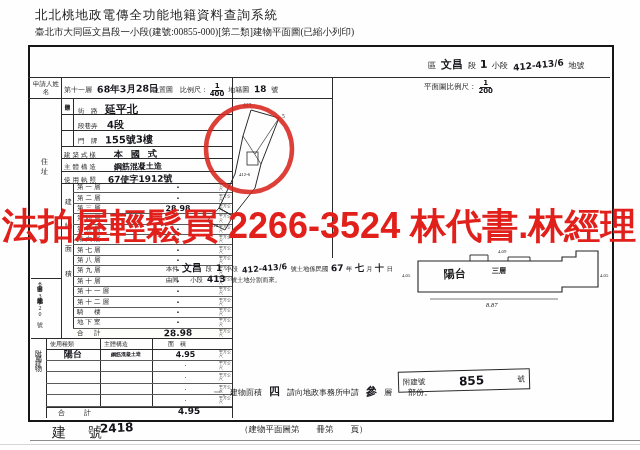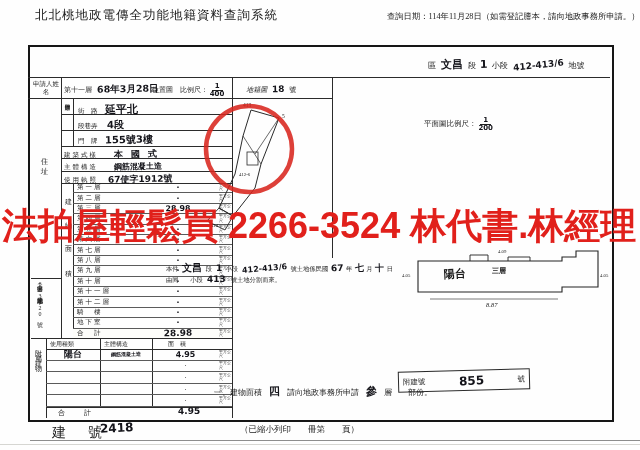--- a/index.html
+++ b/index.html
@@ -32,21 +32,21 @@
   .stamp{position:absolute;left:398px;top:370px;width:122px;height:19px;border:1.3px solid #2a2a2a;
          display:flex;align-items:center;justify-content:space-between;padding:0 4px;transform:rotate(-1.5deg);background:rgba(255,255,255,0.2);}
   svg text{font-family:"Liberation Serif",serif;fill:#1c1c1c;}
 </style>
 </head>
 <body>
 
 <div id="page">
 
   <div class="abs nowrap" style="left:35px;top:7px;font-size:12.5px;letter-spacing:1px;">北北桃地政電傳全功能地籍資料查詢系統</div>
-  <div class="abs nowrap" style="left:387px;top:11px;font-size:8.3px;">查詢日期：114年11月28日（如需登記謄本，請向地政事務所申請。）</div>
+  <div class="abs nowrap" style="left:35px;top:26px;font-size:9.5px;">臺北市大同區文昌段一小段(建號:00855-000)[第二類]建物平面圖(已縮小列印)</div>
 
   <div class="abs" style="left:28px;top:45px;width:582px;height:373px;border:2px solid #161616;"></div>
 
 
   <div class="abs nowrap" style="left:428px;top:57px;font-size:8px;">
     <span class="lab">區</span>
     <span class="hand" style="font-size:11px;margin:0 3px;">文昌</span>
     <span class="lab">段</span>
     <span class="hand" style="font-size:11px;margin:0 2px;">1</span>
     <span class="lab">小段</span>
@@ -84,26 +84,26 @@
     <span class="lab">第十一層</span>
     <span class="hand" style="font-size:9.5px;margin-left:3px;">68年3月28日</span>
   </div>
 
   <div class="abs nowrap" style="left:152px;top:83px;font-size:7px;">
     <span class="lab">位置圖　比例尺：</span>
     <span class="frac hand" style="transform:none;">
         <i class="num" style="font-style:normal;">1</i>
         <i style="font-style:normal;">400</i>
       </span>
-    <span class="lab" style="margin-left:20px;font-style:italic;">地籍圖</span>
+    <span class="lab" style="margin-left:2px;">地籍圖</span>
     <span class="hand" style="font-size:9px;margin:0 3px;">18</span>
     <span class="lab">號</span>
   </div>
 
-  <div class="abs nowrap" style="left:424px;top:80px;font-size:7.5px;margin-top:37px;">
+  <div class="abs nowrap" style="left:424px;top:80px;font-size:7.5px;">
     <span class="lab">平面圖比例尺：</span>
     <span class="frac hand" style="transform:none;">
         <i class="num" style="font-style:normal;">1</i>
         <i style="font-style:normal;">200</i>
       </span>
   </div>
 
   <div class="abs vtext" style="left:63px;top:100px;height:44px;font-size:5.5px;line-height:9px;">建物門牌</div>
   <div class="abs nowrap" style="left:78px;top:102px;font-size:6.5px;">
     <span class="lab">街　路</span>
@@ -307,20 +307,20 @@
     <span class="lab">一、建物面積</span>
     <span class="hand" style="font-size:11px;margin:0 5px;">四</span>
     <span class="lab">請向地政事務所申請</span>
     <span class="hand" style="font-size:11px;margin:0 5px;">參</span>
     <span class="lab" style="margin-right:14px;">層</span>
     <span class="lab">部份。</span>
   </div>
 
   <div class="abs nowrap" style="left:52px;top:424px;font-size:14px;letter-spacing:4px;">建　號</div>
   <div class="abs hand nowrap" style="left:100px;top:421px;font-size:12px;transform:rotate(-3deg);">2418</div>
-  <div class="abs nowrap" style="left:240px;top:424px;font-size:8.5px;">（已縮小列印　　冊第　　頁）</div>
+  <div class="abs nowrap" style="left:240px;top:424px;font-size:8.5px;">（建物平面圖第　　冊第　　頁）</div>
 
   <div class="abs" style="left:30px;top:440px;width:610px;border-top:1.5px solid #8d8d8d;"></div>
   <div class="abs" style="left:0px;top:444px;width:640px;border-top:1px solid #d6d6d2;"></div>
 
   <div class="watermark" style="color: rgb(225, 32, 27);">法拍屋輕鬆買  2266-3524  林代書.林經理</div>
 
 </div>
 
 </body></html>

